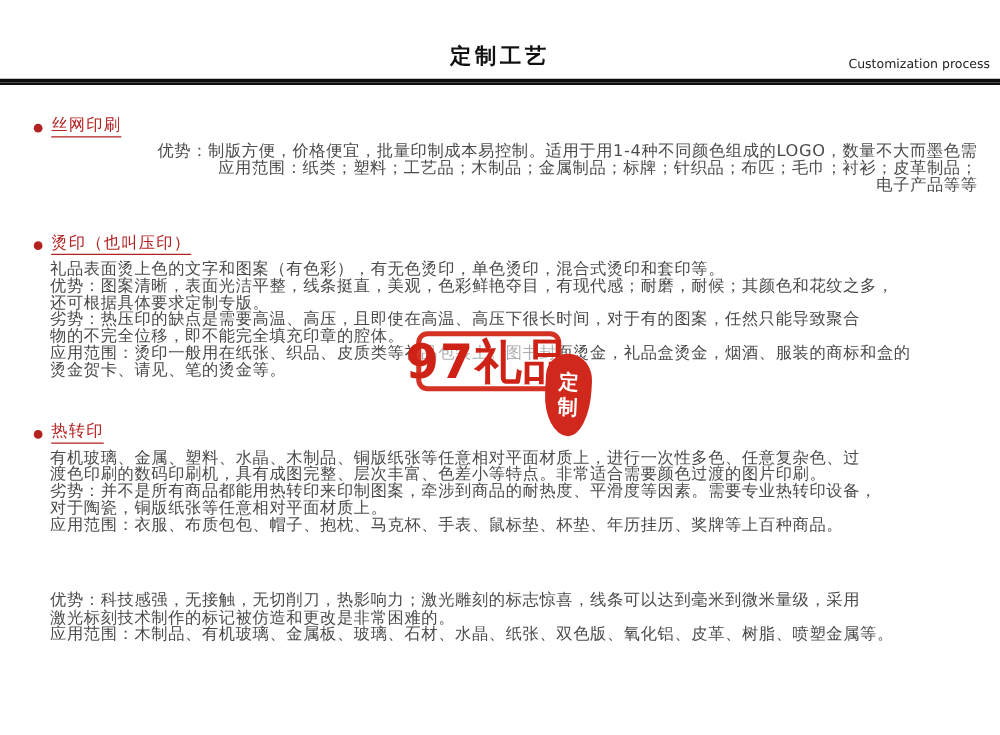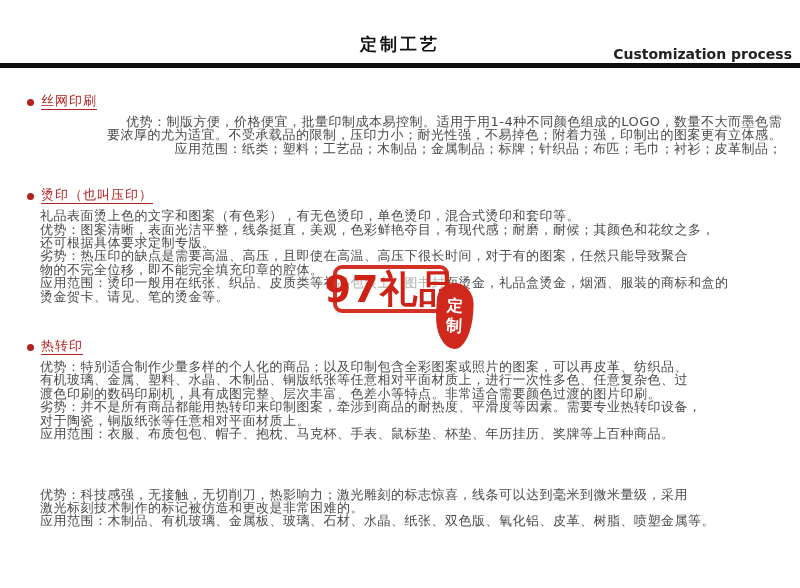--- a/index.html
+++ b/index.html
@@ -17,23 +17,22 @@
     text-align: center;
     font-size: 17px;
     font-weight: bold;
     letter-spacing: 3px;
     color: #111111;
   }
   .header-subtitle {
     position: absolute;
     right: 8px;
     top: 46px;
-    font-size: 14px;
+    font-size: 10px;
     color: #222222;
-    font-weight: bold;
   }
   .header-rule {
     margin-top: 7px;
     width: 100%;
     height: 2px;
     border-top: 3px solid #0e0e0e;
     border-bottom: 2px solid #0e0e0e;
     background: #ffffff;
   }
   .section { margin-left: 27px; margin-right: 18px; }
@@ -126,22 +125,22 @@
   <div class="header-subtitle">Customization process</div>
   <div class="header-rule"></div>
 
   <div class="section s1">
     <div class="section-title-row">
       <span class="bullet"></span>
       <span class="section-title">丝网印刷</span>
     </div>
     <div class="section-body">
       <div class="body-line">优势：制版方便，价格便宜，批量印制成本易控制。适用于用1-4种不同颜色组成的LOGO，数量不大而墨色需</div>
-      <div class="body-line">要浓厚的尤为适宜。不受承载品的限制，压印力小；耐光性强，不易掉色；附着力强，印制出的图案更有立体感。</div>
       <div class="body-line">应用范围：纸类；塑料；工艺品；木制品；金属制品；标牌；针织品；布匹；毛巾；衬衫；皮革制品；</div>
+      <div class="body-line">电子产品等等</div>
     </div>
   </div>
 
   <div class="section s2">
     <div class="section-title-row">
       <span class="bullet"></span>
       <span class="section-title">烫印（也叫压印）</span>
     </div>
     <div class="section-body">
       <div class="body-line">礼品表面烫上色的文字和图案（有色彩），有无色烫印，单色烫印，混合式烫印和套印等。</div>
@@ -153,21 +152,20 @@
       <div class="body-line">烫金贺卡、请见、笔的烫金等。</div>
     </div>
   </div>
 
   <div class="section s3">
     <div class="section-title-row">
       <span class="bullet"></span>
       <span class="section-title">热转印</span>
     </div>
     <div class="section-body">
-      <div class="body-line">优势：特别适合制作少量多样的个人化的商品；以及印制包含全彩图案或照片的图案，可以再皮革、纺织品、</div>
       <div class="body-line">有机玻璃、金属、塑料、水晶、木制品、铜版纸张等任意相对平面材质上，进行一次性多色、任意复杂色、过</div>
       <div class="body-line">渡色印刷的数码印刷机，具有成图完整、层次丰富、色差小等特点。非常适合需要颜色过渡的图片印刷。</div>
       <div class="body-line">劣势：并不是所有商品都能用热转印来印制图案，牵涉到商品的耐热度、平滑度等因素。需要专业热转印设备，</div>
       <div class="body-line">对于陶瓷，铜版纸张等任意相对平面材质上。</div>
       <div class="body-line">应用范围：衣服、布质包包、帽子、抱枕、马克杯、手表、鼠标垫、杯垫、年历挂历、奖牌等上百种商品。</div>
     </div>
   </div>
 
   <div class="section s4">
     <div class="section-body">

